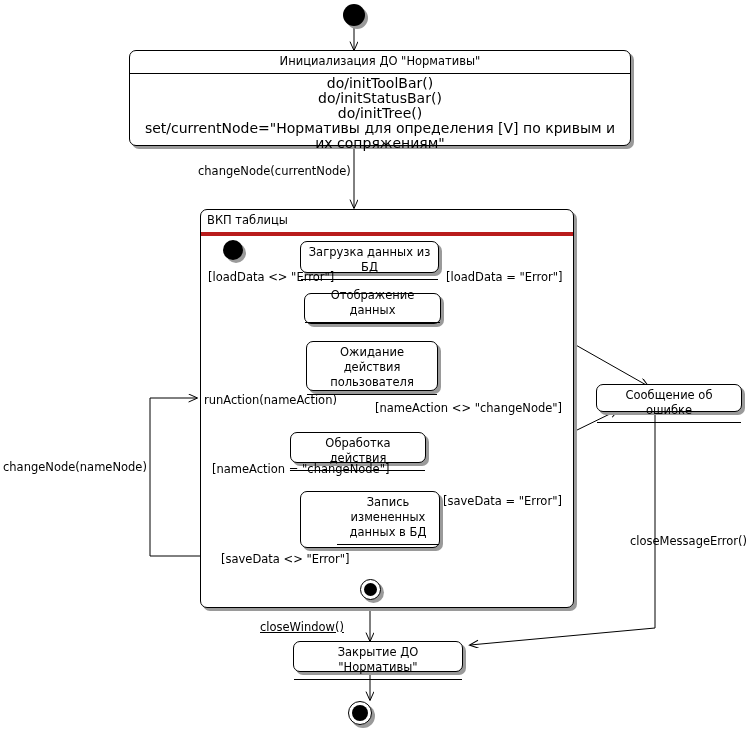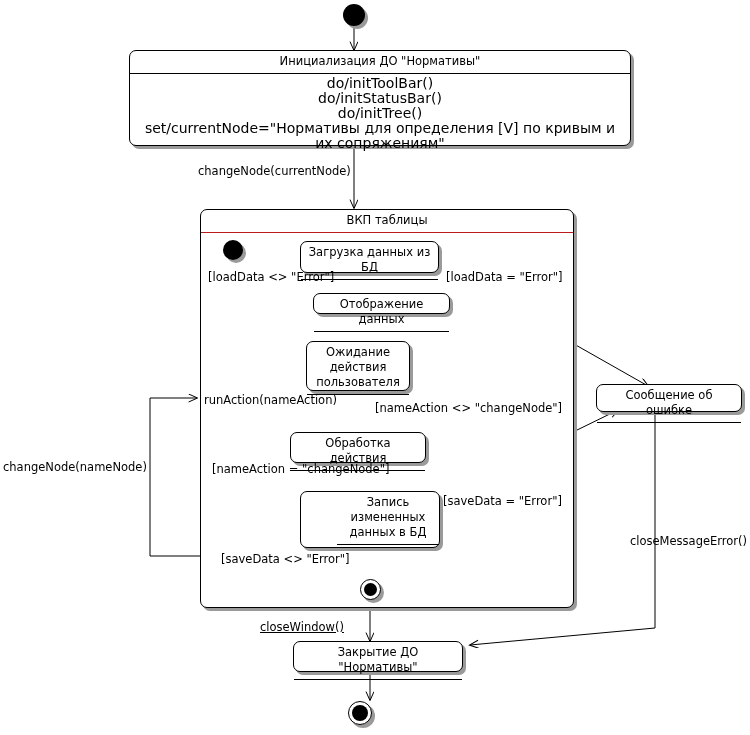--- a/index.html
+++ b/index.html
@@ -61,25 +61,24 @@
   
   .composite {
     position: absolute;
     box-sizing: border-box;
     border: 1px solid #000;
     border-radius: 7px;
     background: #ffffff;
     box-shadow: 3px 3px 0 0 #9a9a9a;
   }
   .composite .ctitle {
-    text-align: center;
     font-size: 11.5px;
     line-height: 15px;
     padding: 3px 6px 4px 6px;
-    border-bottom: 1px solid #b91c1c;
+    border-bottom: 4px solid #b91c1c;
     color: #000;
   }
 
   
   .initial {
     position: absolute;
     border-radius: 50%;
     background: #000;
     box-shadow: 3px 3px 0 0 #9a9a9a;
   }
@@ -171,27 +170,27 @@
   </div>
 
   <div class="initial" style="left:223px; top:240px; width:20px; height:20px;"></div>
 
   <div class="state" style="left:300px; top:241px; width:139px; height:32px;">
     <div class="title">Загрузка данных из БД</div>
     <div class="sep"></div>
     <div class="body"></div>
   </div>
 
-  <div class="state" style="left:313px; top:293px; width:137px; height:21px;">
+  <div class="state" style="left:304px; top:293px; width:137px; height:31px;justify-content:center;">
     <div class="title">Отображение данных</div>
     <div class="sep"></div>
     <div class="body"></div>
   </div>
 
-  <div class="state" style="left:306px; top:341px; width:104px; height:50px;">
+  <div class="state" style="left:306px; top:341px; width:132px; height:50px;">
     <div class="title">Ожидание действия
 пользователя</div>
     <div class="sep"></div>
     <div class="body"></div>
   </div>
 
   <div class="state" style="left:290px; top:432px; width:136px; height:31px;">
     <div class="title">Обработка действия</div>
     <div class="sep"></div>
     <div class="body"></div>

